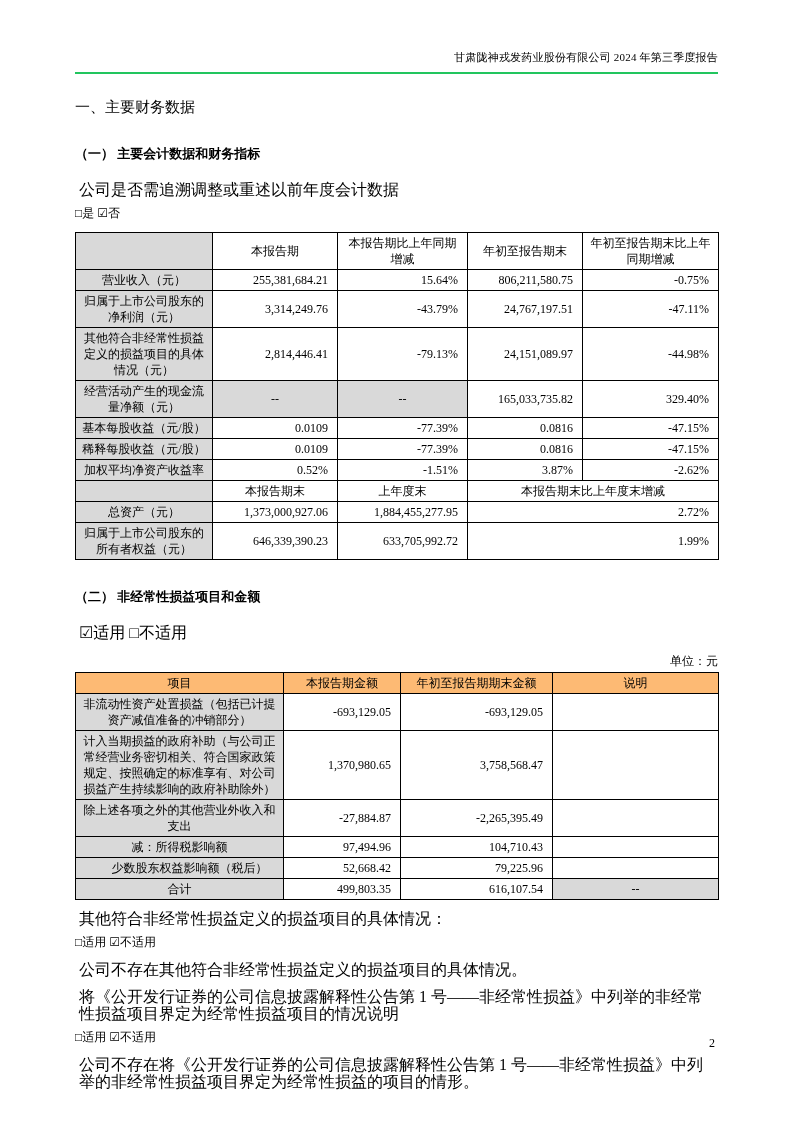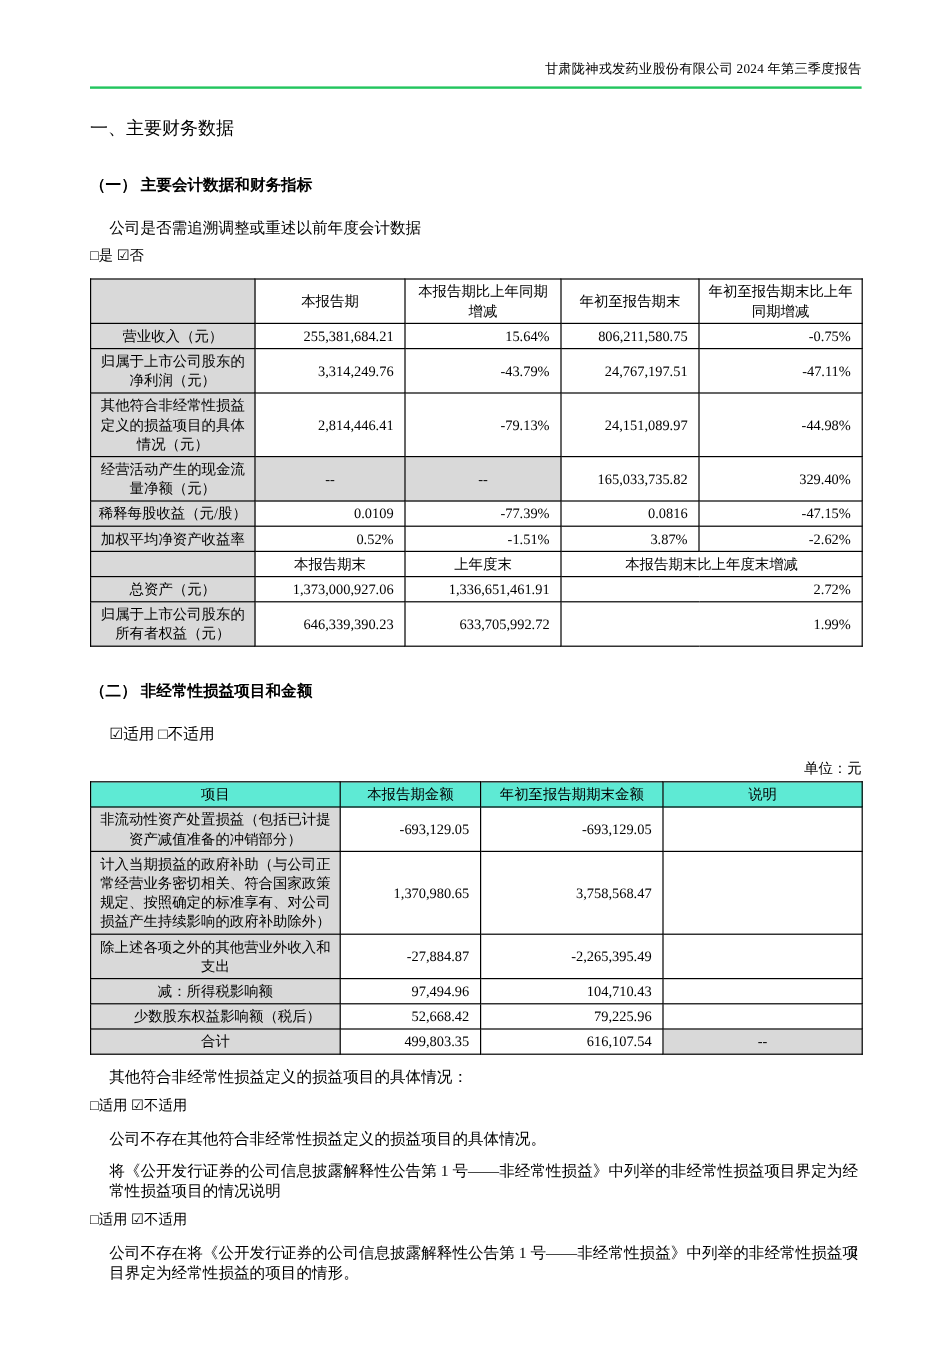--- a/index.html
+++ b/index.html
@@ -12,34 +12,34 @@
 
   
   .doc-header {
     padding-top:50px; padding-bottom:7px;
     border-bottom:2px solid #22c55e;
     text-align:right; font-size:11px; letter-spacing:0.2px;
   }
 
   .h1 { font-size:15px; font-weight:normal; margin:24px 0 0 0; }
   .h2 { font-size:13px; font-weight:bold; margin:28px 0 0 0; }
-  .para { font-size:13px; margin:18px 0 0 16px; line-height:17px; }
+  .para { font-size:16px; margin:18px 0 0 4px; line-height:17px; }
   .checkline { font-size:12px; margin:7px 0 0 0; line-height:17px; }
   .unit-line { font-size:12px; text-align:right; margin:12px 0 2px 0; }
 
   table { border-collapse:collapse; table-layout:fixed; width:643px; font-size:12px;padding-left:24px; }
   .tbl-wrap1 { margin-top:10px; }
   .tbl-wrap2 { margin-top:0; }
   td {
     border:1px solid #000; vertical-align:middle;
     padding:2px 6px; line-height:16px; word-break:break-all;
   }
   td.lab { background:#d9d9d9; text-align:center; }
   td.hdr { text-align:center; }
-  td.ghdr { background:#5eead4; text-align:center; }
+  td.ghdr { background:#fdba74; text-align:center; }
   td.num { text-align:right; padding-right:9px; }
   td.dash { text-align:center; }
   td.gray { background:#d9d9d9; }
   td.indent { padding-left:26px; }
   .r-med td { height:26px; }
 
   .page-num {
     position:absolute; top:1036px; right:78px; font-size:12px;
   }
 </style>
@@ -98,20 +98,27 @@
       <td class="num">-44.98%</td>
     </tr>
     <tr>
       <td class="lab">经营活动产生的现金流量净额（元）</td>
       <td class="dash gray">--</td>
       <td class="dash gray">--</td>
       <td class="num">165,033,735.82</td>
       <td class="num">329.40%</td>
     </tr>
     <tr>
+      <td class="lab">基本每股收益（元/股）</td>
+      <td class="num">0.0109</td>
+      <td class="num">-77.39%</td>
+      <td class="num">0.0816</td>
+      <td class="num">-47.15%</td>
+    </tr>
+    <tr>
       <td class="lab">稀释每股收益（元/股）</td>
       <td class="num">0.0109</td>
       <td class="num">-77.39%</td>
       <td class="num">0.0816</td>
       <td class="num">-47.15%</td>
     </tr>
     <tr>
       <td class="lab">加权平均净资产收益率</td>
       <td class="num">0.52%</td>
       <td class="num">-1.51%</td>
@@ -120,21 +127,21 @@
     </tr>
     <tr>
       <td class="lab"></td>
       <td class="hdr">本报告期末</td>
       <td class="hdr">上年度末</td>
       <td class="hdr" colspan="2">本报告期末比上年度末增减</td>
     </tr>
     <tr>
       <td class="lab">总资产（元）</td>
       <td class="num">1,373,000,927.06</td>
-      <td class="num">1,336,651,461.91</td>
+      <td class="num">1,884,455,277.95</td>
       <td class="num" colspan="2">2.72%</td>
     </tr>
     <tr>
       <td class="lab">归属于上市公司股东的所有者权益（元）</td>
       <td class="num">646,339,390.23</td>
       <td class="num">633,705,992.72</td>
       <td class="num" colspan="2">1.99%</td>
     </tr>
   </tbody>
       </table>

